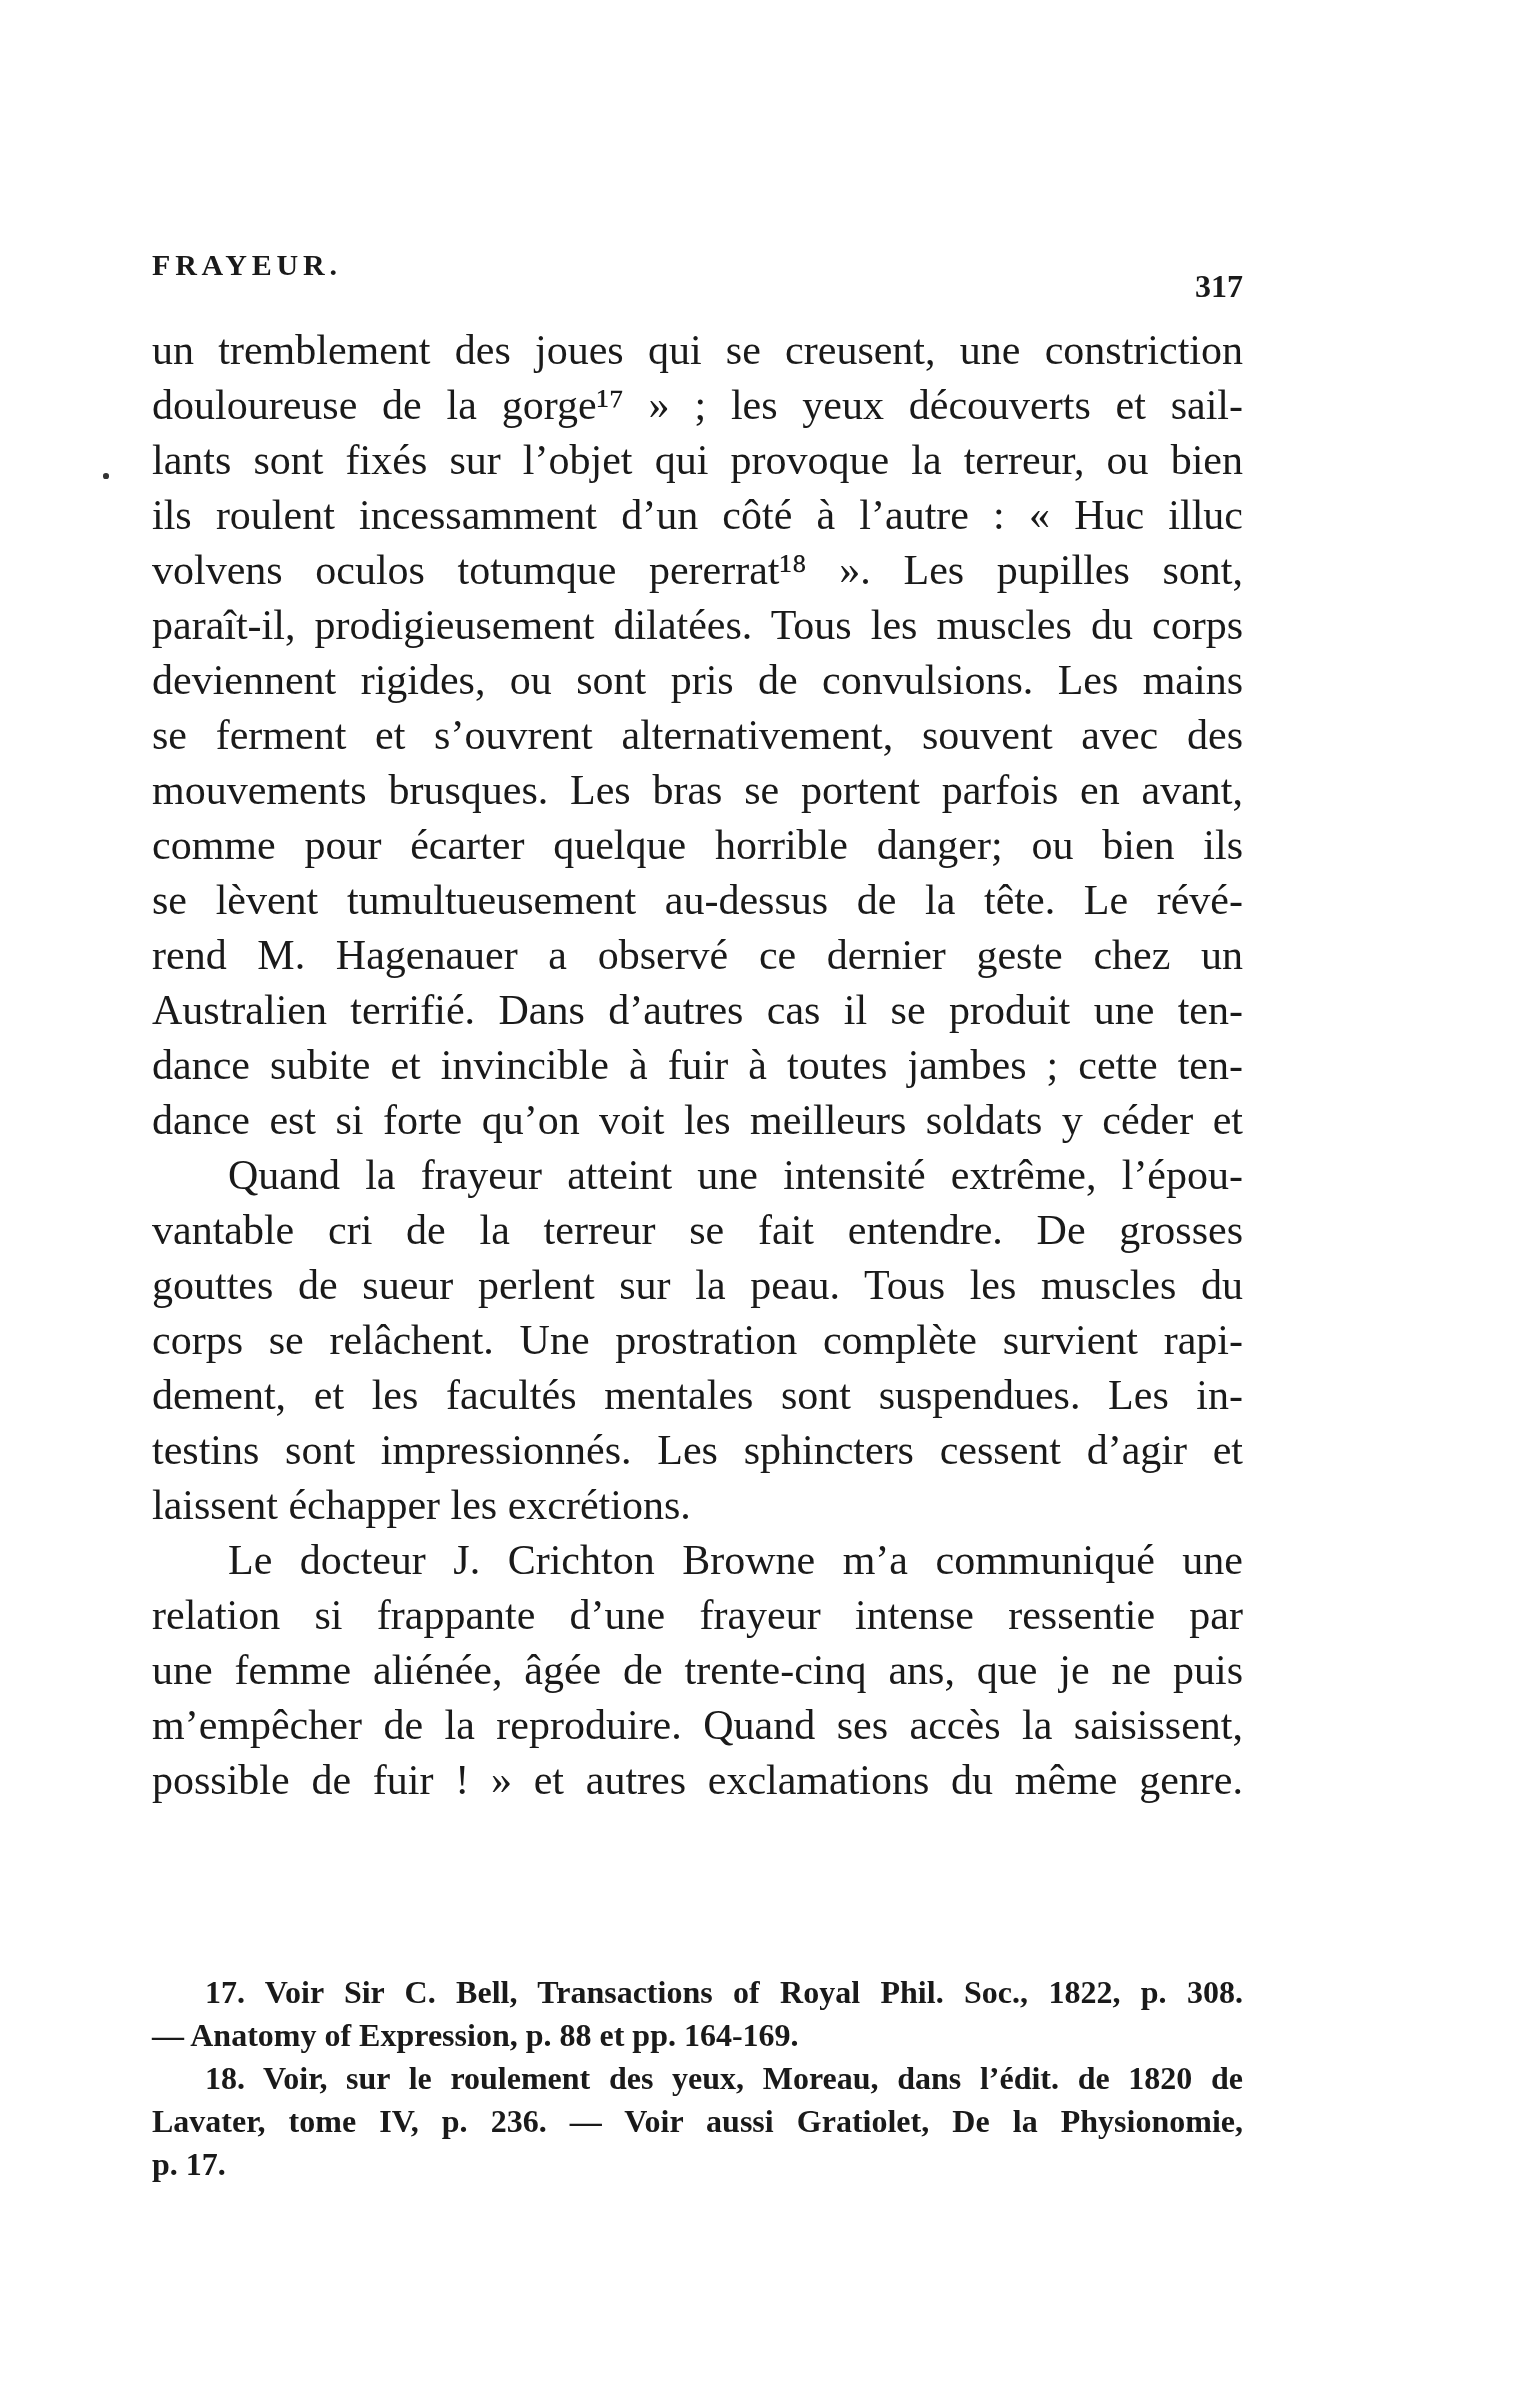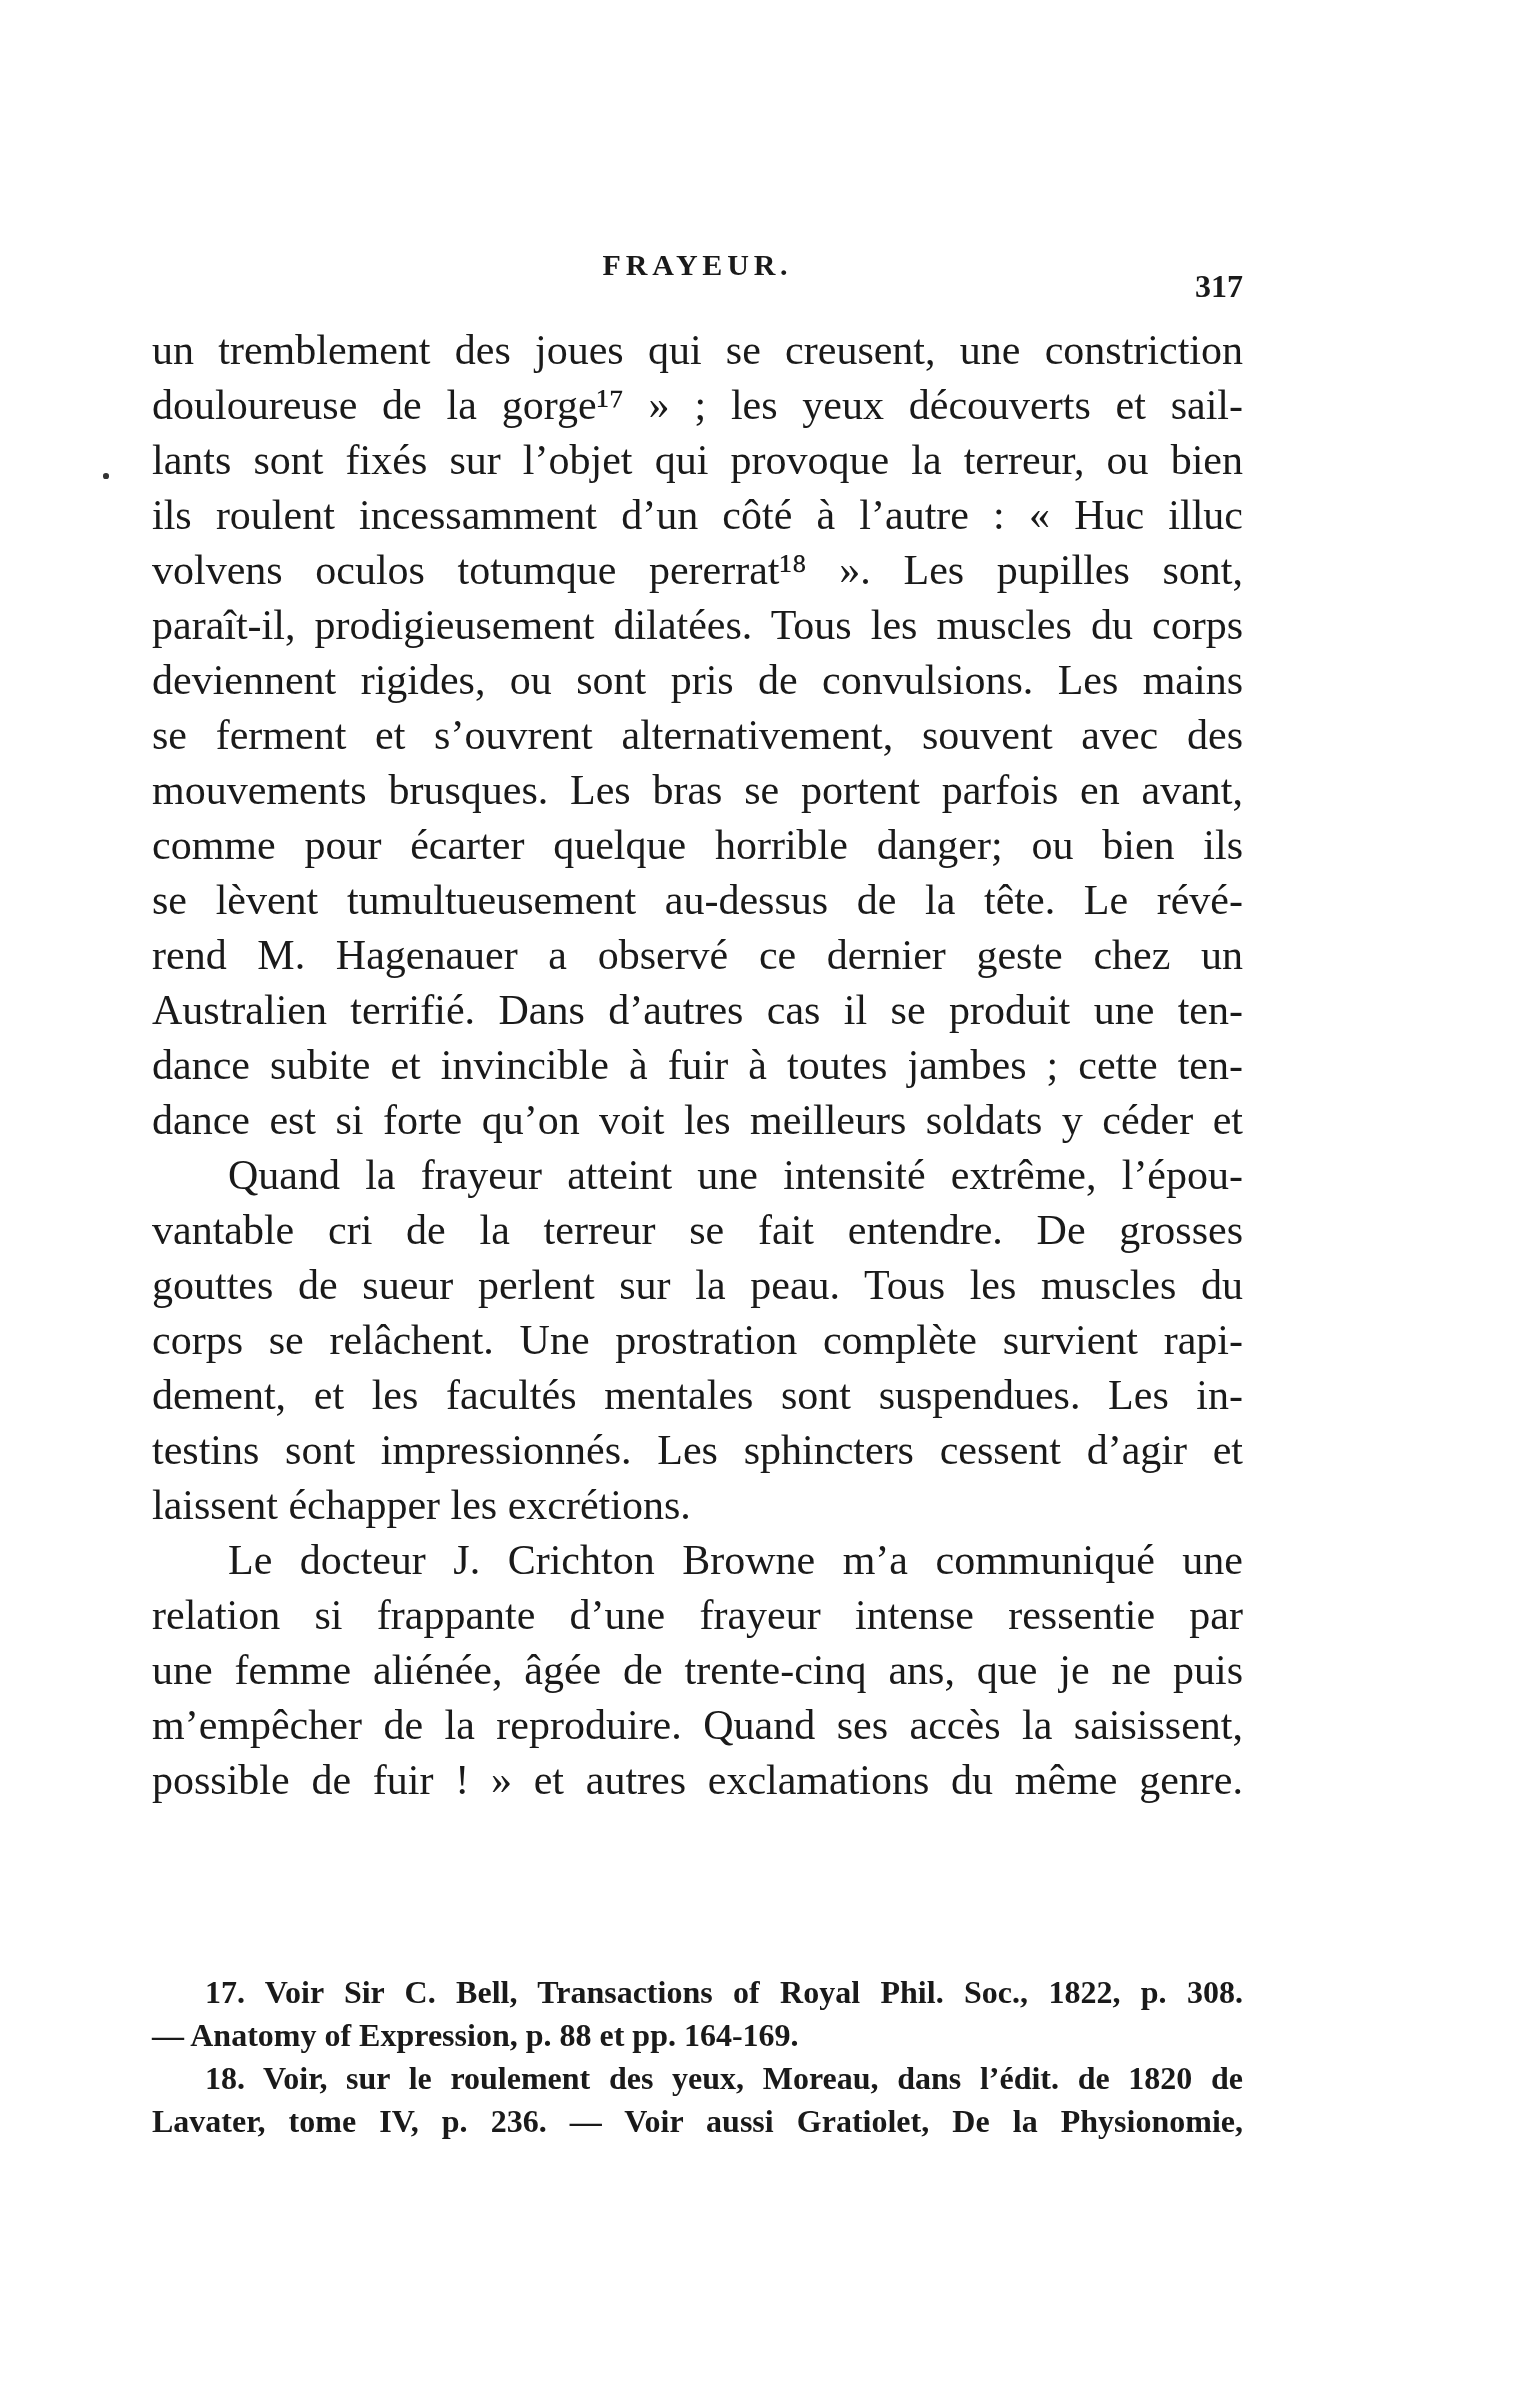--- a/index.html
+++ b/index.html
@@ -1,18 +1,18 @@
 <!DOCTYPE html>
 <html style="font-size:7.6px"><head>
 <meta charset="utf-8">
 <style>
   html, body { margin:0; padding:0; background:#ffffff; }
   body { width:1539px; height:2527px; position:relative; overflow:hidden; font-family:"Liberation Serif","DejaVu Serif",serif; color:#1a1a1a; }
   .header { position:absolute; top:248px; left:152px; width:1091px; height:43px; }
-  .running-title { position:absolute; left:0; right:0; text-align:center; font-size:30px; font-weight:bold; letter-spacing:4.8px; top:0; }
+  .running-title { position:absolute; left:0; right:0; font-size:30px; font-weight:bold; letter-spacing:4.8px; top:0; }
   .page-number { position:absolute; right:0; top:0; font-size:32px; font-weight:bold;margin-top:20px; }
   .body { position:absolute; top:323px; left:152px; width:1091px; }
   .line { display:block; height:55px; line-height:55px; font-size:42px; text-align:justify; text-align-last:justify; white-space:nowrap; overflow:visible; }
   .line.last { text-align-last:left; }
   .line.indent { padding-left:76px; }
   .fn { position:absolute; top:1971px; left:152px; width:1091px; }
   .fnline { display:block; height:43px; line-height:43px; font-size:32px; font-weight:bold; text-align:justify; text-align-last:justify; white-space:nowrap; }
   .fnline.last { text-align-last:left; }
   .fnline.indent { padding-left:53px; }
   .speck { position:absolute; background:#333; border-radius:50%; }
@@ -53,16 +53,17 @@
   <span class="line">une femme aliénée, âgée de trente-cinq ans, que je ne puis</span>
   <span class="line">m’empêcher de la reproduire. Quand ses accès la saisissent,</span>
   <span class="line">possible de fuir ! » et autres exclamations du même genre.</span>
 </div>
 
 <div class="fn">
   <span class="fnline indent">17. Voir Sir C. Bell, Transactions of Royal Phil. Soc., 1822, p. 308.</span>
   <span class="fnline last">— Anatomy of Expression, p. 88 et pp. 164-169.</span>
   <span class="fnline indent">18. Voir, sur le roulement des yeux, Moreau, dans l’édit. de 1820 de</span>
   <span class="fnline">Lavater, tome IV, p. 236. — Voir aussi Gratiolet, De la Physionomie,</span>
+  <span class="fnline last">p. 17.</span>
 </div>
 
 <div class="speck" style="left:103px;top:473px;width:5.7px;height:5.7px;"></div>
 
 
 </body></html>

